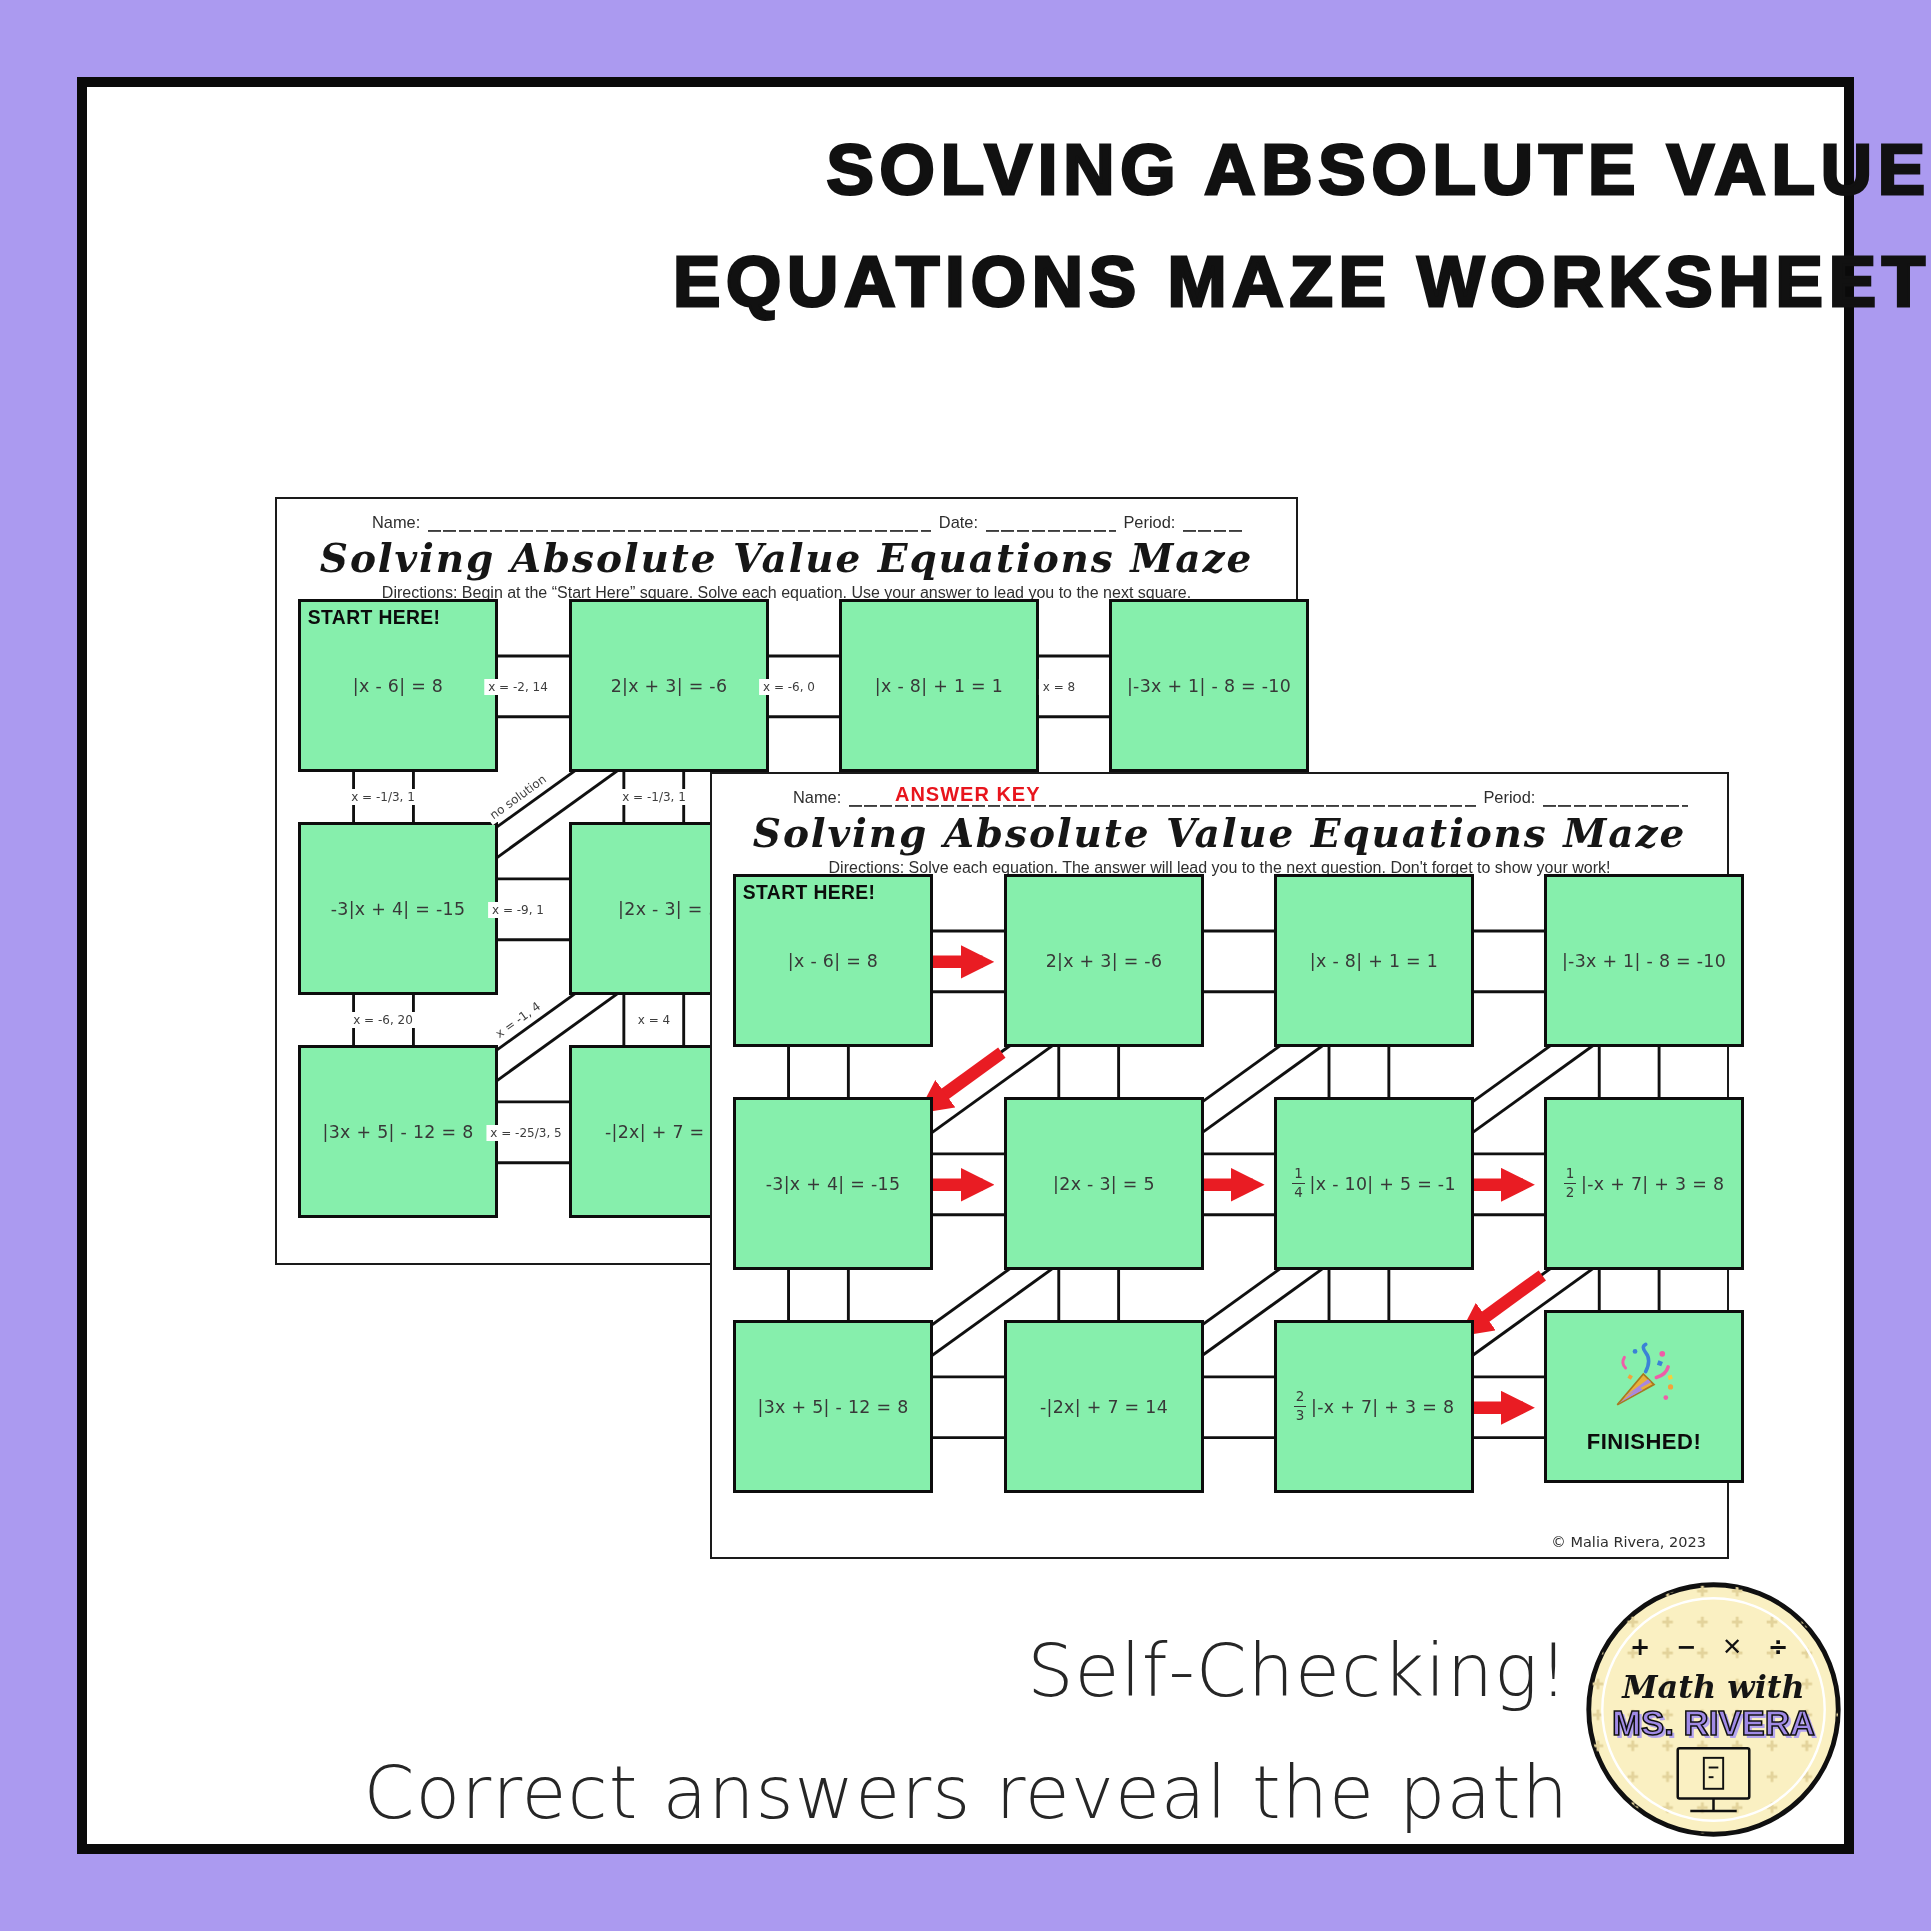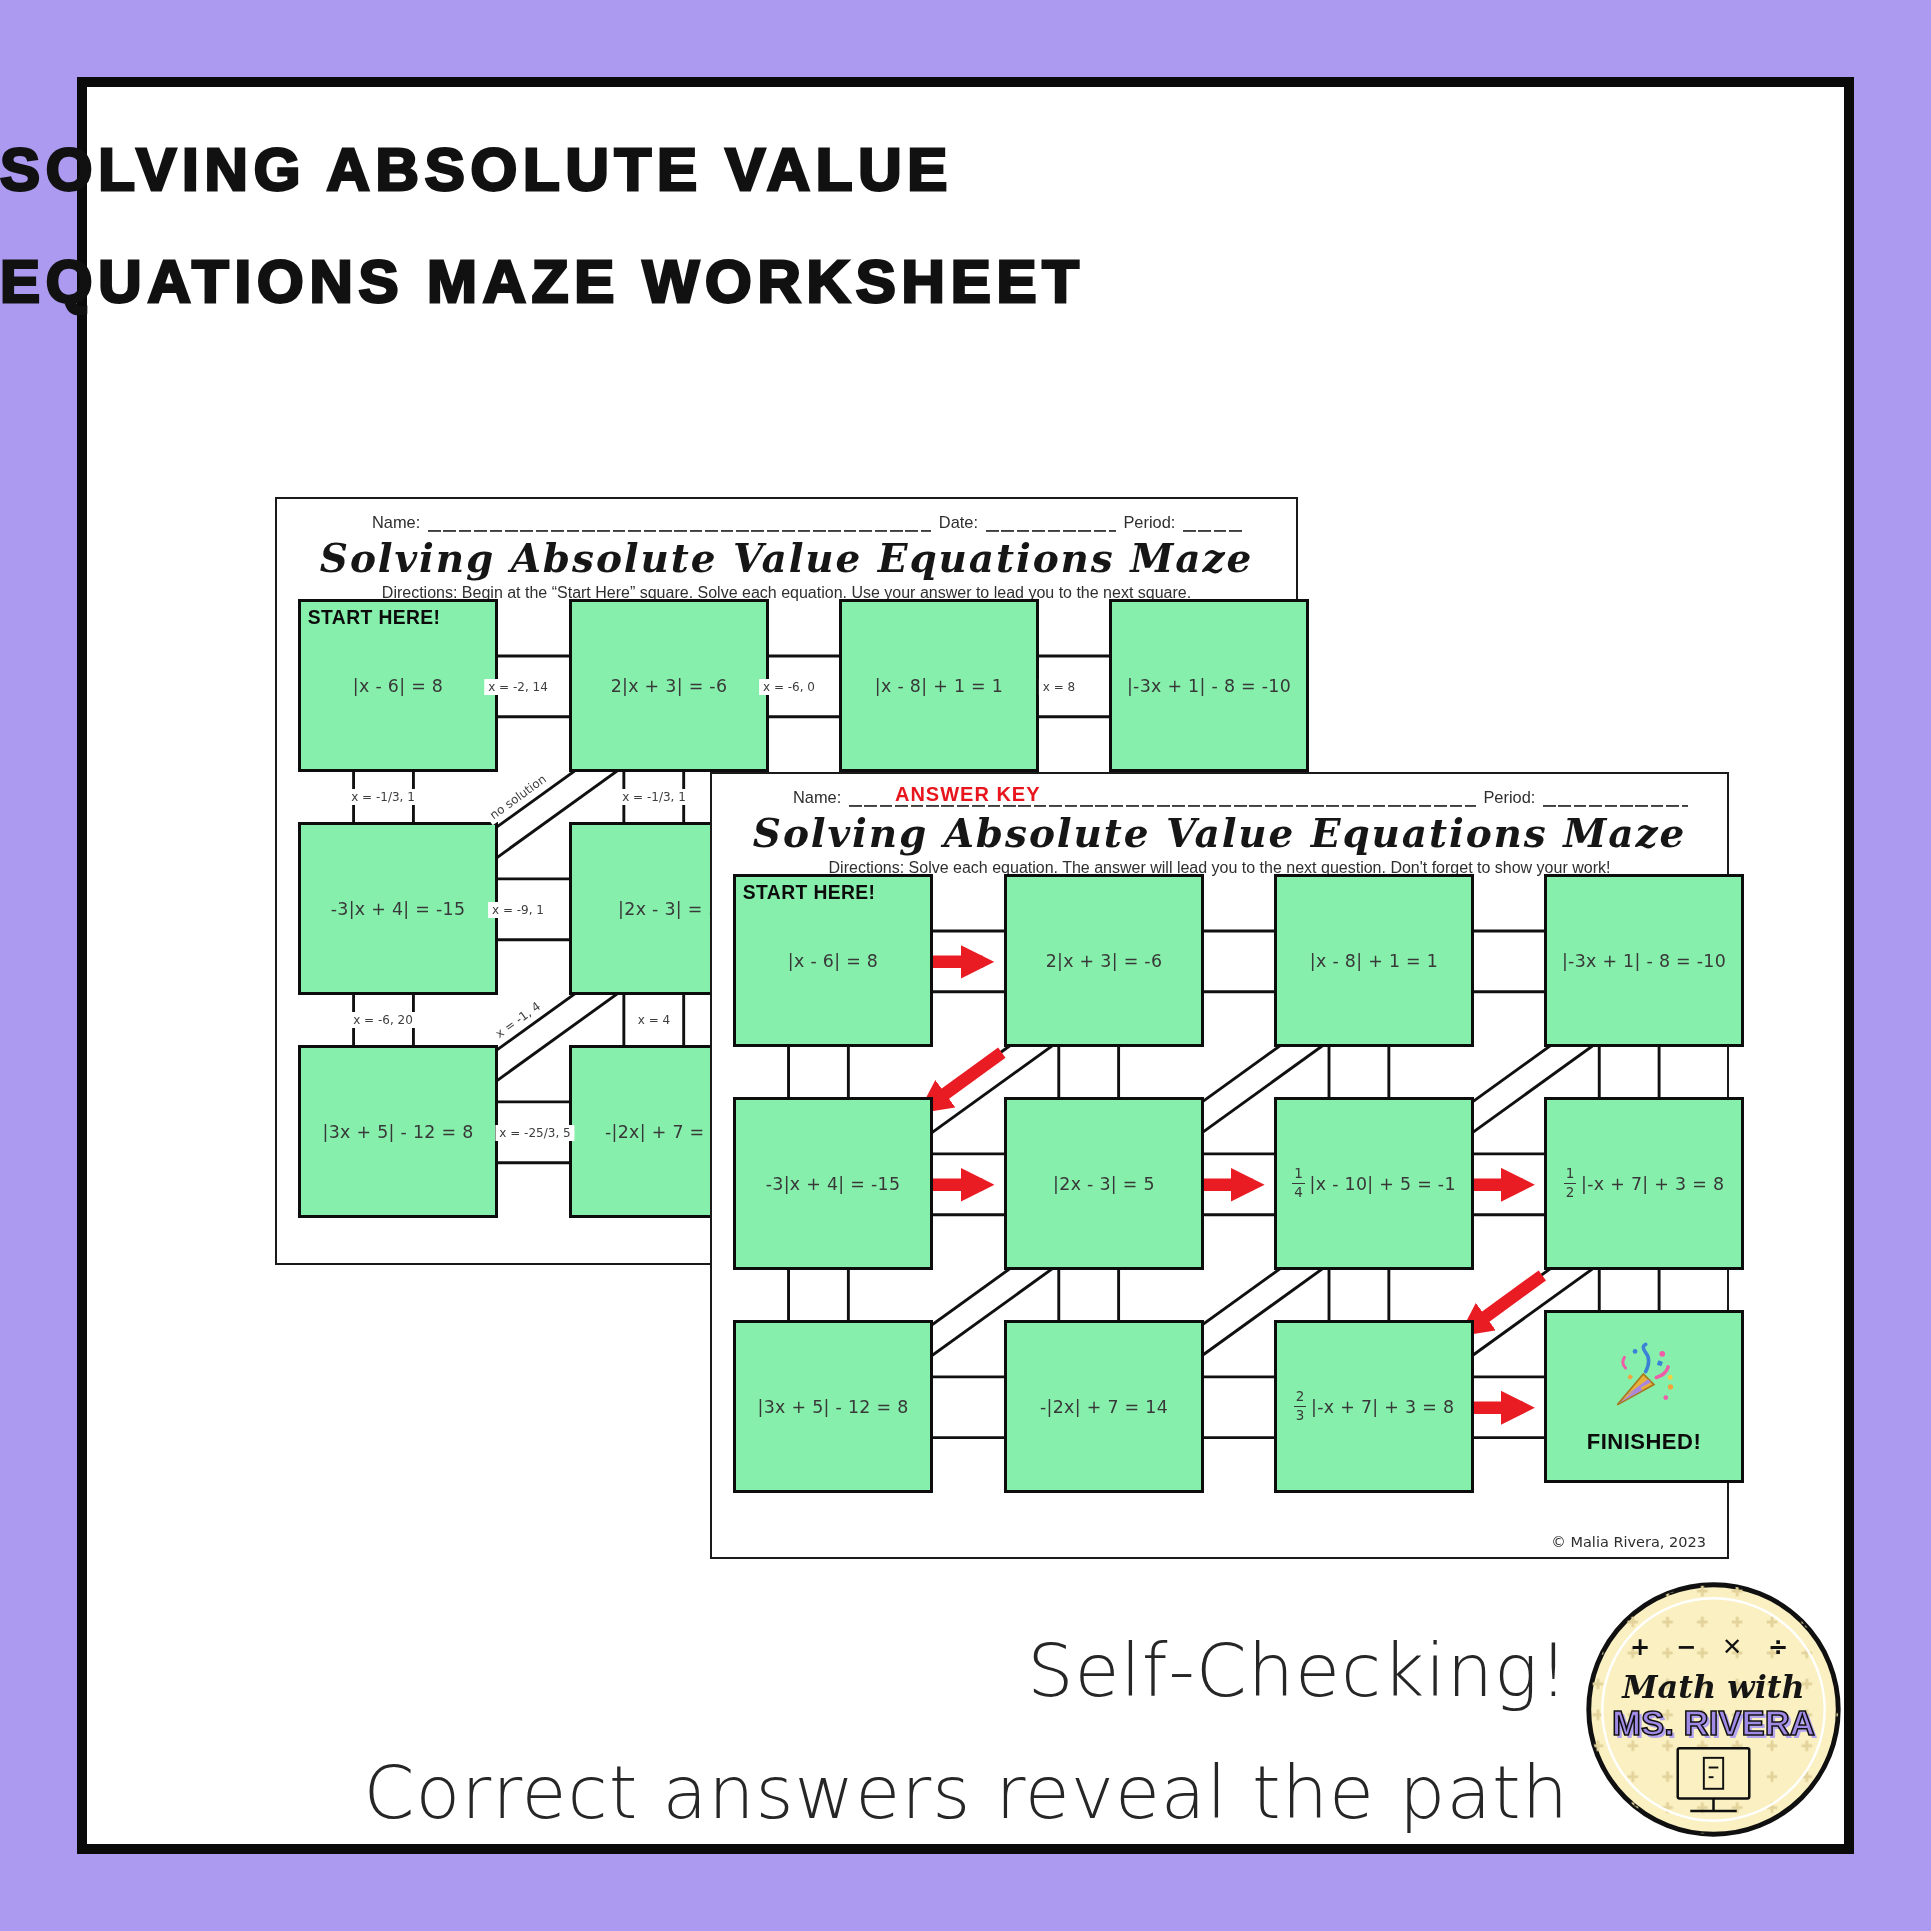--- a/index.html
+++ b/index.html
@@ -4,22 +4,22 @@
 <style>
   html,body{margin:0;padding:0;}
   body{
     position:relative;width:1931px;height:1931px;overflow:hidden;
     background:#ab9af0;font-family:"Liberation Sans",sans-serif;
   }
   
   .panel{position:absolute;left:77px;top:77px;width:1777px;height:1777px;
     background:#ffffff;border:10.6px solid #0a0a0a;box-sizing:border-box;}
   
-  .page-title{position:absolute;left:0;top:114px;width:1931px;text-align:left;z-index:4;
-    font-weight:900;font-size:60px;line-height:112px;color:#111;
+  .page-title{position:absolute;left:0;top:114px;width:1931px;text-align:right;z-index:4;
+    font-weight:900;font-size:71px;line-height:112px;color:#111;
     letter-spacing:5.8px;-webkit-text-stroke:2.9px #111;}
   
   .sheet{position:absolute;background:#fff;border:2.9px solid #1a1a1a;box-sizing:border-box;}
   .sheet-back{left:275px;top:497px;width:1023px;height:768px;z-index:2;}
   .sheet-front{left:710px;top:772px;width:1019px;height:787px;z-index:3;}
   .hdr{position:absolute;top:13.5px;display:flex;align-items:flex-end;gap:7.7px;
     font-size:16.4px;color:#2e2e2e;}
   .sheet-back .hdr{left:95px;right:53px;}
   .sheet-front .hdr{left:81px;right:39px;}
   .uline{display:inline-block;height:15.4px;position:relative;
@@ -173,21 +173,21 @@
     <div class="lb" style="left:241px;top:88px">x = -2, 14</div>
     <div class="lb" style="left:512px;top:88px">x = -6, 0</div>
     <div class="lb" style="left:782px;top:88px">x = 8</div>
     <div class="lb" style="left:106px;top:198px">x = -1/3, 1</div>
     <div class="lb" style="left:377px;top:198px">x = -1/3, 1</div>
     <div class="lb diag" style="left:241px;top:198px">no solution</div>
     <div class="lb" style="left:241px;top:311px">x = -9, 1</div>
     <div class="lb" style="left:106px;top:421px">x = -6, 20</div>
     <div class="lb" style="left:377px;top:421px">x = 4</div>
     <div class="lb diag" style="left:241px;top:421px">x = -1, 4</div>
-    <div class="lb" style="left:258px;top:534px">x = -25/3, 5</div>
+    <div class="lb" style="left:249px;top:534px">x = -25/3, 5</div>
   </div>
 </div>
 
 <div class="sheet sheet-front">
   <div class="hdr">
     <span>Name:</span>
     <span class="uline grow">
       <span class="akey">ANSWER KEY</span>
     </span>
     <span>Period:</span>

